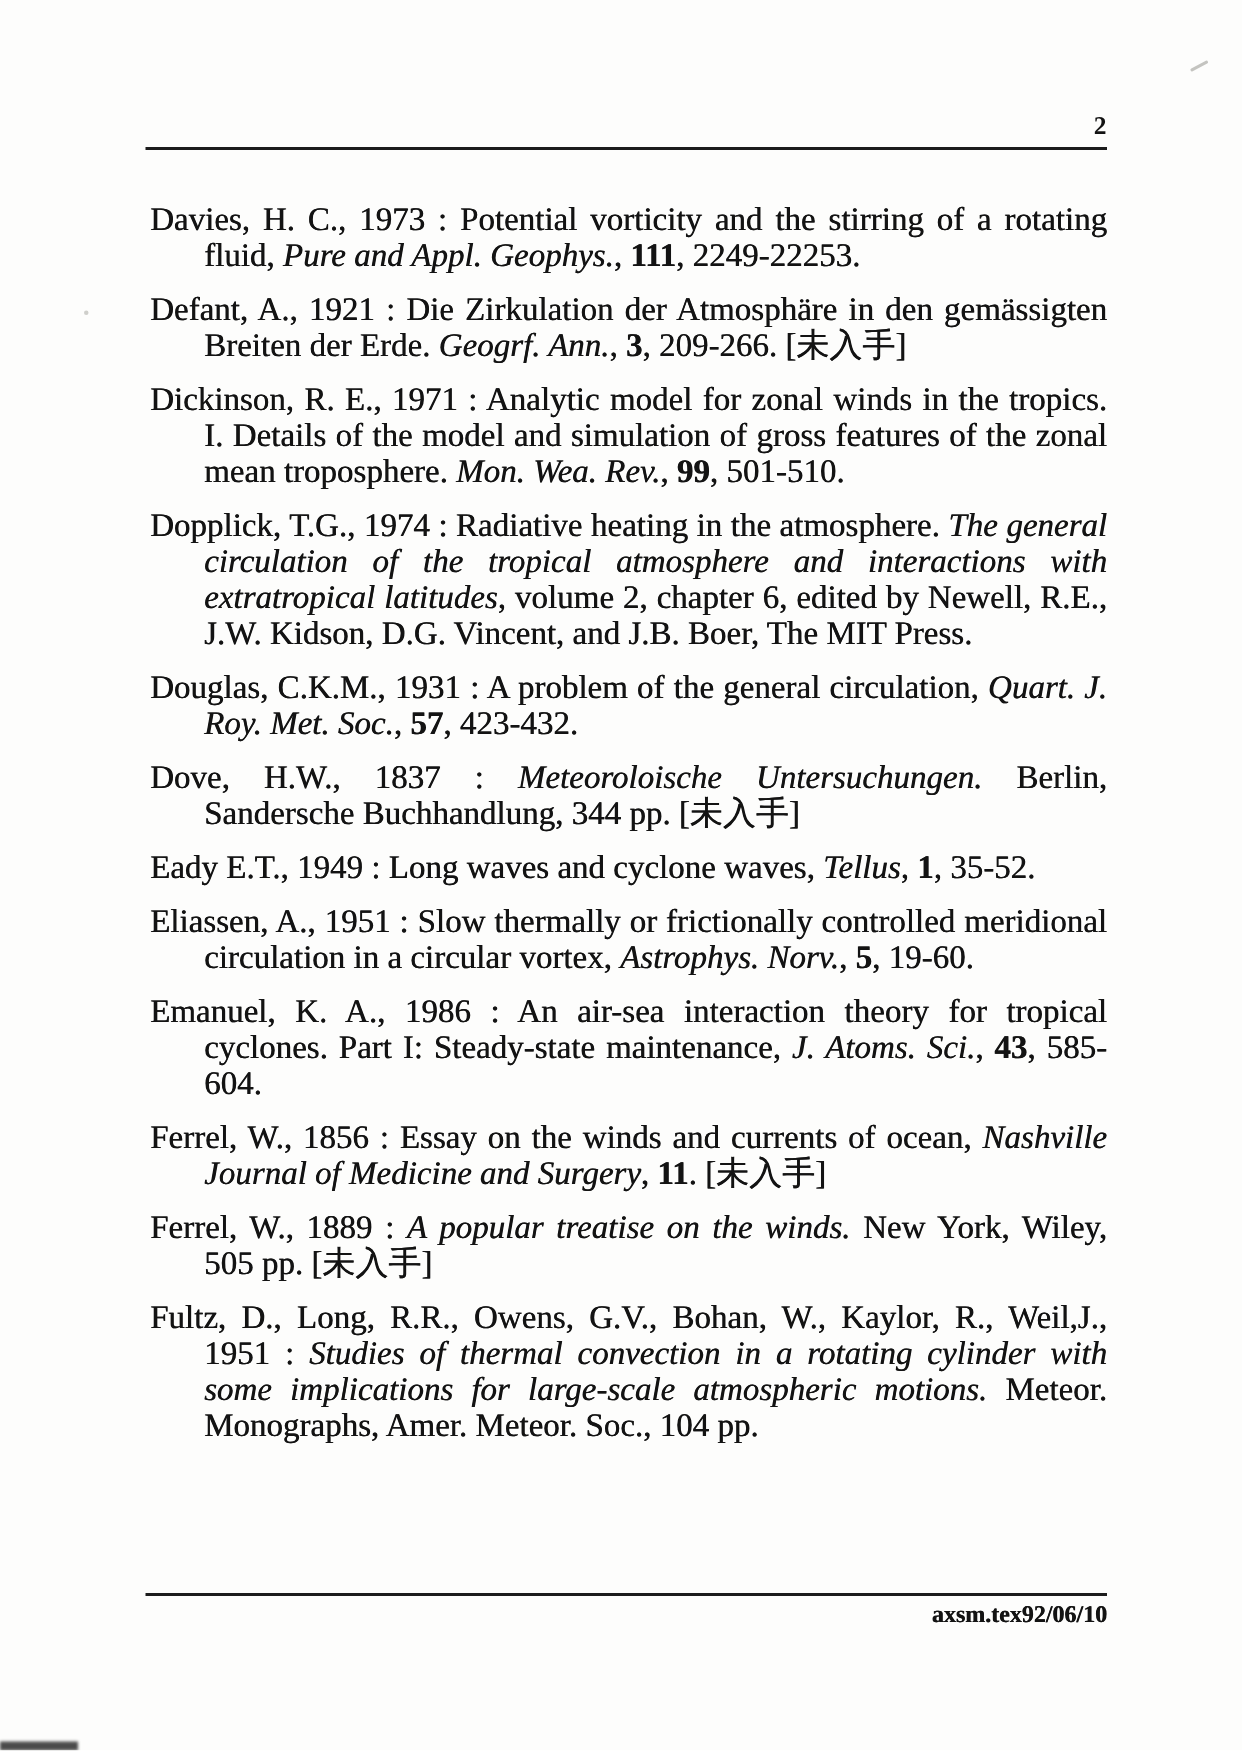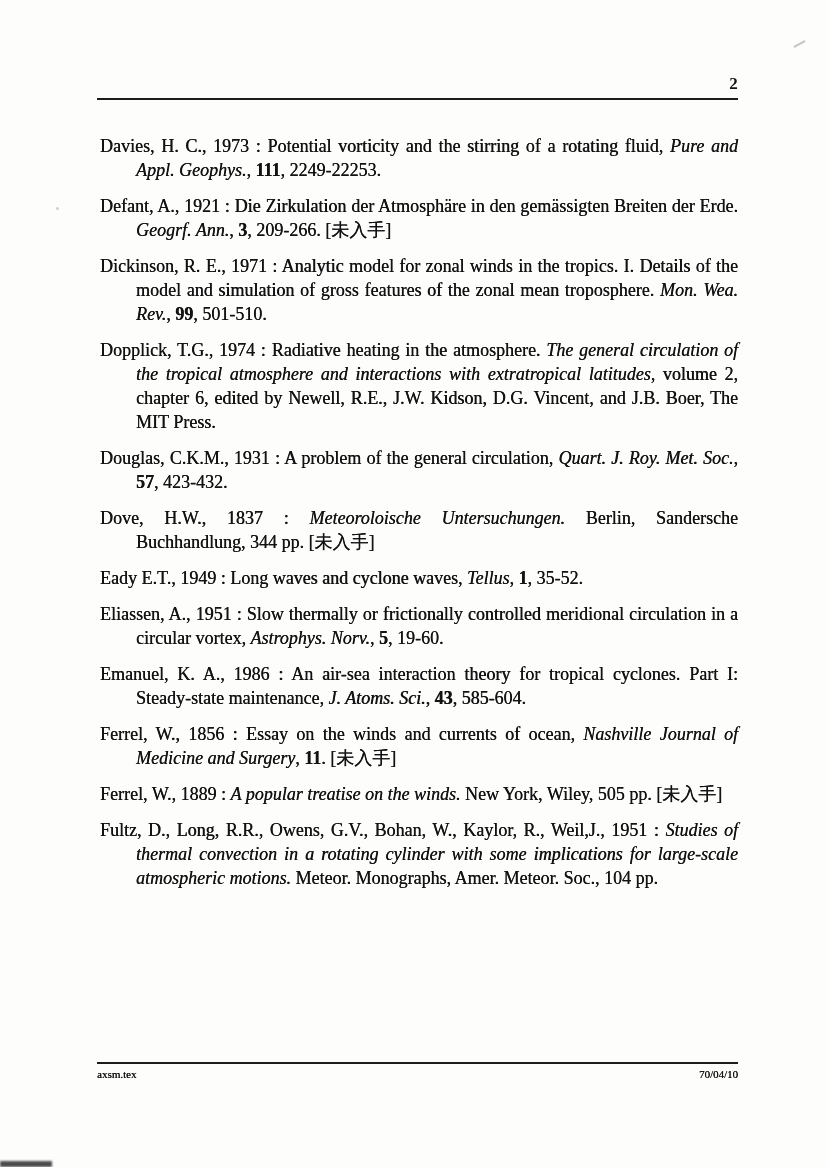--- a/index.html
+++ b/index.html
@@ -30,41 +30,42 @@
     font-size: 17px;
     letter-spacing: 0.3px;
   }
   .refs {
     position: absolute;
     top: 134px;
     left: 100px;
     width: 638px;
   }
   p.ref {
-    font-size: 18px;
+    font-size: 22px;
     line-height: 24px;
     margin: 0 0 12px 0;
     padding-left: 36px;
     text-indent: -36px;
     text-align: justify;
     text-shadow: 0.3px 0 0 currentColor; 
   }
   .i { font-style: italic; }
   .b { font-weight: bold; }
   .footer {
     position: absolute;
     top: 1062px;
     left: 97px;
     width: 641px;
     border-top: 2px solid #1c1c1c;
     padding-top: 4px;
     display: flex;
-    justify-content: space-between;
-    font-size: 11px;
+    justify-content: flex-end;
+    font-size: 16px;
     text-shadow: 0.3px 0 0 currentColor;
+    font-weight: bold;
   }
   
   .artifact-bl {
     position: absolute;
     left: 0;
     bottom: 0;
     width: 52px;
     height: 6px;
     background: #4b4b4b;
     filter: blur(1px);
@@ -108,20 +109,20 @@
       <p class="ref"><span>Eady E.T., 1949 : Long waves and cyclone waves, </span><span class="i">Tellus</span><span>, </span><span class="b">1</span><span>, 35-52.</span></p>
       <p class="ref"><span>Eliassen, A., 1951 : Slow thermally or frictionally controlled meridional circulation in a circular vortex, </span><span class="i">Astrophys. Norv.</span><span>, </span><span class="b">5</span><span>, 19-60.</span></p>
       <p class="ref"><span>Emanuel, K. A., 1986 : An air-sea interaction theory for tropical cyclones. Part I: Steady-state maintenance, </span><span class="i">J. Atoms. Sci.</span><span>, </span><span class="b">43</span><span>, 585-604.</span></p>
       <p class="ref"><span>Ferrel, W., 1856 : Essay on the winds and currents of ocean, </span><span class="i">Nashville Journal of Medicine and Surgery</span><span>, </span><span class="b">11</span><span>. [未入手]</span></p>
       <p class="ref"><span>Ferrel, W., 1889 : </span><span class="i">A popular treatise on the winds.</span><span> New York, Wiley, 505 pp. [未入手]</span></p>
       <p class="ref"><span>Fultz, D., Long, R.R., Owens, G.V., Bohan, W., Kaylor, R., Weil,J., 1951 : </span><span class="i">Studies of thermal convection in a rotating cylinder with some implications for large-scale atmospheric motions.</span><span> Meteor. Monographs, Amer. Meteor. Soc., 104 pp.</span></p>
     </div>
 
   <div class="footer">
     <span>axsm.tex</span>
-    <span>70/04/10</span>
+    <span>92/06/10</span>
   </div>
 
   <div class="artifact-bl"></div>
   <div class="speck-tr"></div>
   <div class="speck-l"></div>
 
 </div>
 
 </body></html>

